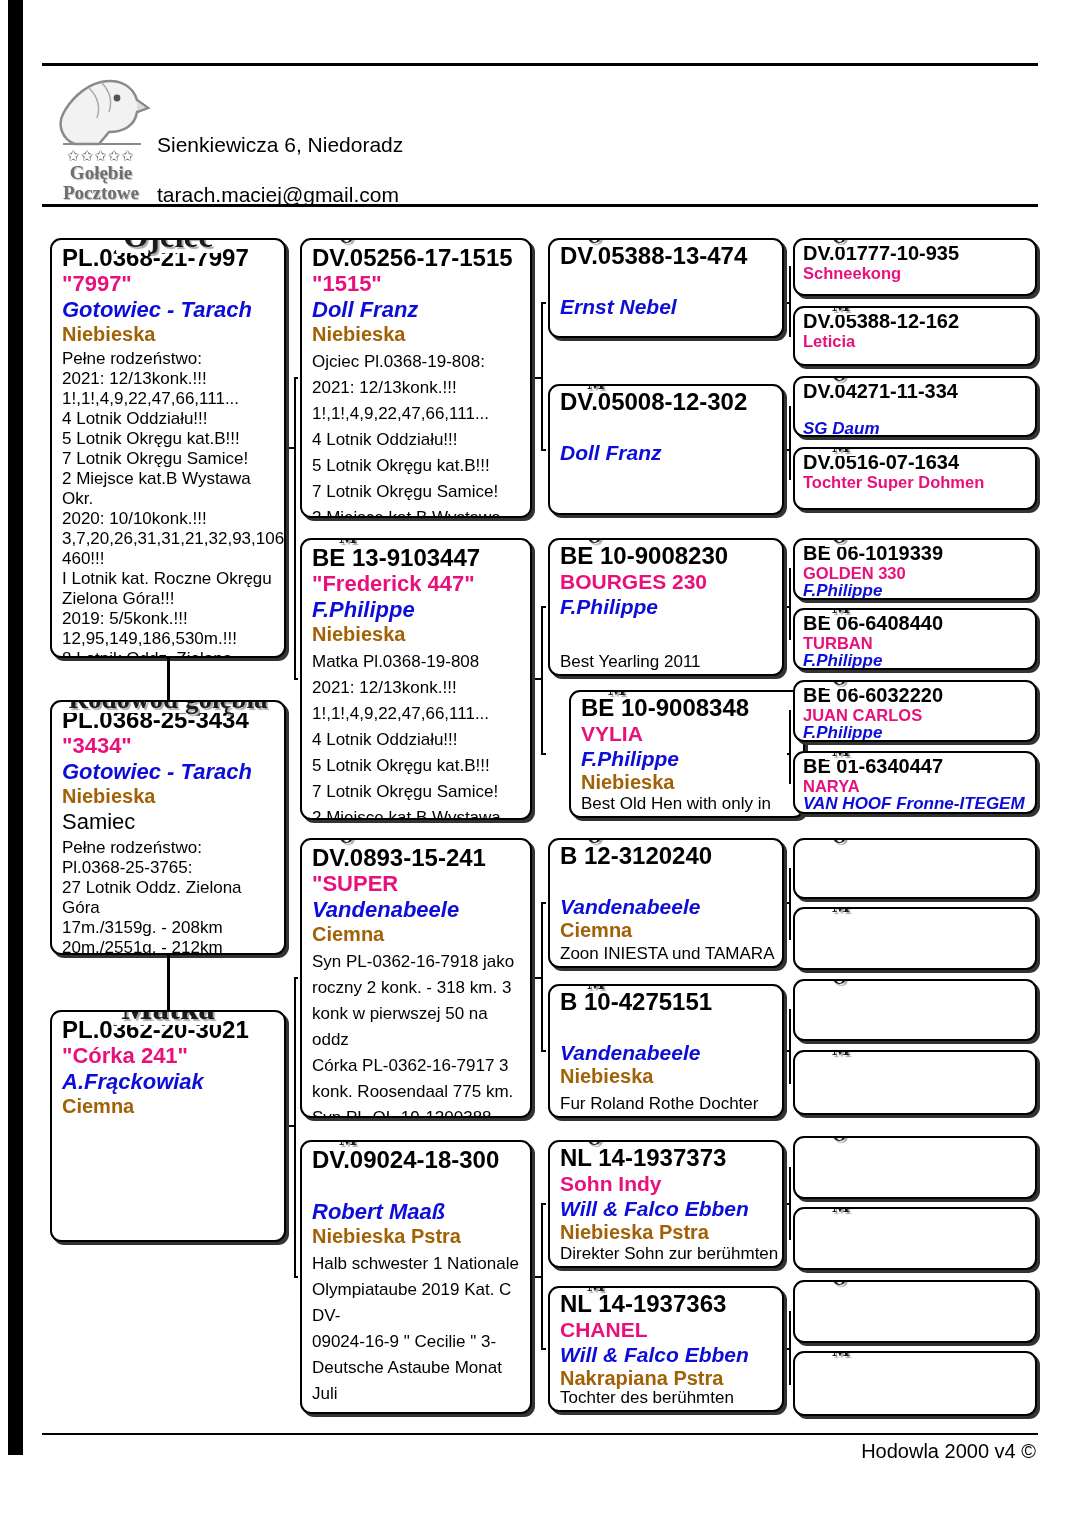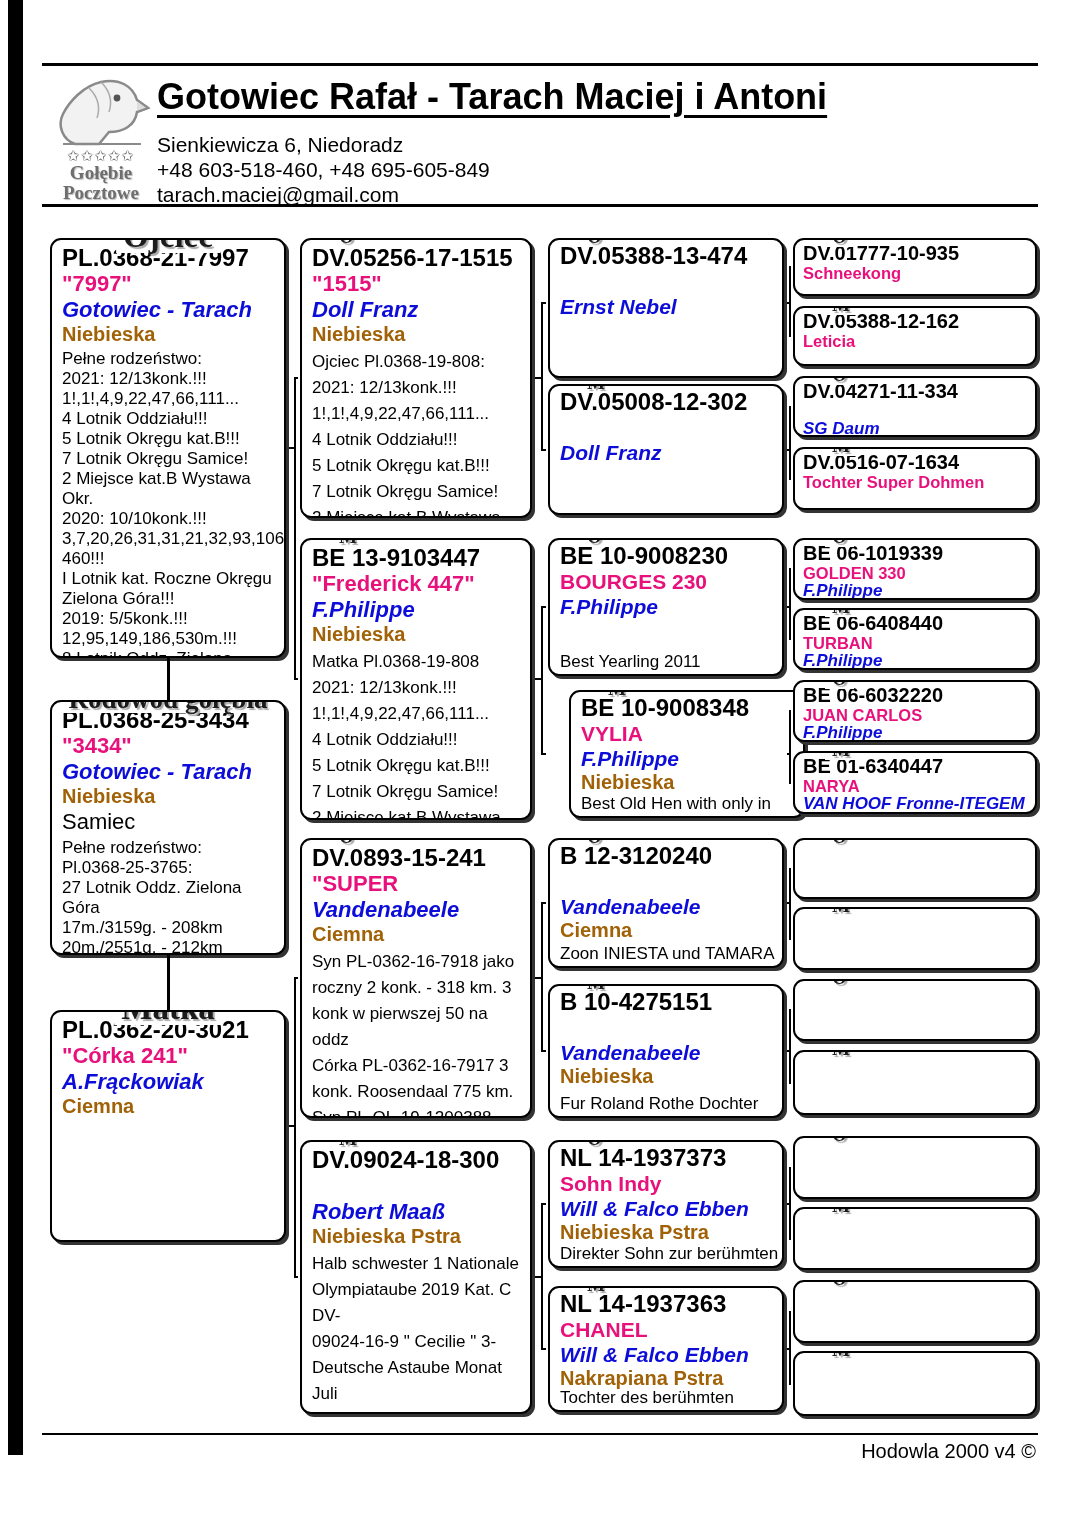--- a/index.html
+++ b/index.html
@@ -61,23 +61,21 @@
       <path d="M52 8 C60 16 64 26 60 38 M40 14 C48 22 52 32 48 44" fill="none" stroke="#aaa" stroke-width="1.5"></path>
       <path d="M88 26 L99 34 L88 38" fill="#ddd" stroke="#8a8a8a" stroke-width="2"></path>
       <circle cx="68" cy="24" r="3.4" fill="#555"></circle>
       <path d="M14 70 L92 70" stroke="#8a8a8a" stroke-width="2"></path>
     </svg>
     <div class="logo-stars">✩✩✩✩✩</div>
     <div class="logo-cap">Gołębie</div>
     <div class="logo-cap">Pocztowe</div>
   </div>
 
-  <div class="title">Gotowiec Rafał - Tarach Maciej i Antoni</div>
   <div class="addr addr1">Sienkiewicza 6, Niedoradz</div>
-  <div class="addr addr2">+48 603-518-460, +48 695-605-849</div>
   <div class="addr addr3">tarach.maciej@gmail.com</div>
 
   <div class="rule rule-mid"></div>
 
   <div id="tree">
       <div class="pbox c1" style="left: 50px; top: 238px; width: 236px; height: 420px;">
         <div class="pbox-label lbl-big">Ojciec</div>
         <div class="ring">PL.0368-21-7997</div>
         <div class="pname">"7997"</div>
         <div class="breeder">Gotowiec - Tarach</div>
@@ -176,21 +174,21 @@
         <div class="pbody">Halb schwester 1 Nationale
 Olympiataube 2019 Kat. C DV-
 09024-16-9 " Cecilie " 3-
 Deutsche Astaube Monat Juli
 "18 Brieftaubensport 1 As-
 Weibchen Reg.- Verb."18 mit
 5/5 und 449,89 Aspunkte 1 As-
 Weibchen Saschen 2018 mit
 10 Preisen und 947,16 AP. 1</div>
       </div>
-      <div class="pbox c3" style="left: 548px; top: 238px; width: 236px; height: 140px;">
+      <div class="pbox c3" style="left: 548px; top: 238px; width: 236px; height: 100px;">
         <div class="pbox-label lbl-small">O</div>
         <div class="ring">DV.05388-13-474</div>
         <div class="pname">&nbsp;</div>
         <div class="breeder">Ernst Nebel</div>
       </div>
       <div class="pbox c3" style="left: 548px; top: 384px; width: 236px; height: 131px;">
         <div class="pbox-label lbl-small">M</div>
         <div class="ring">DV.05008-12-302</div>
         <div class="pname">&nbsp;</div>
         <div class="breeder">Doll Franz</div>

